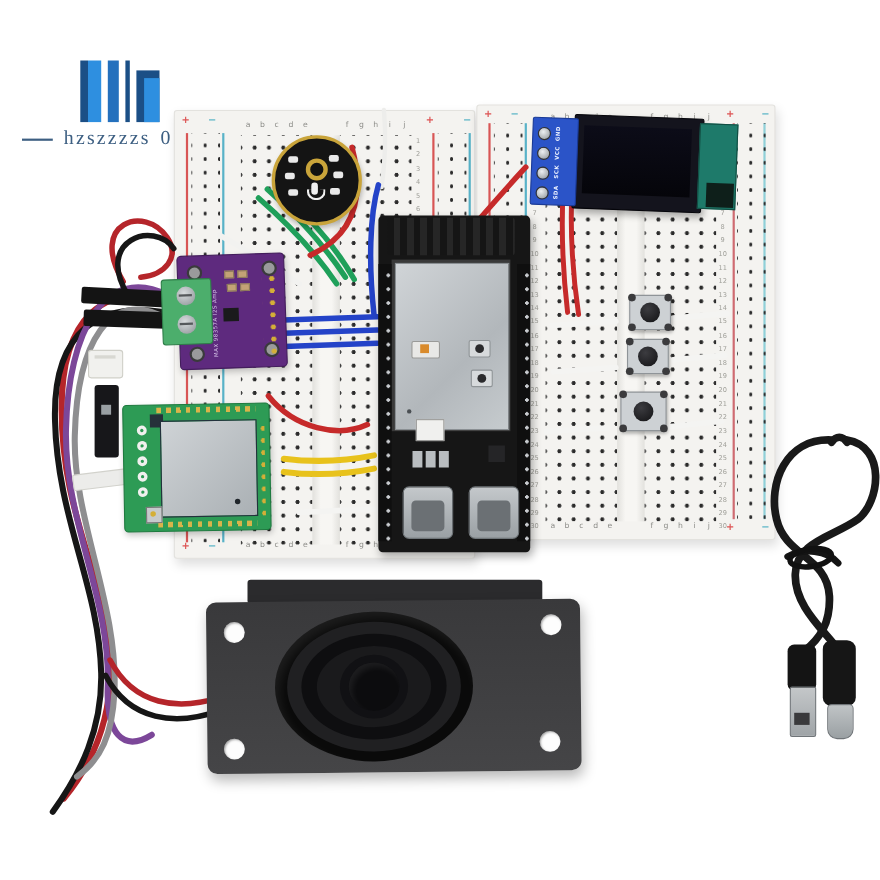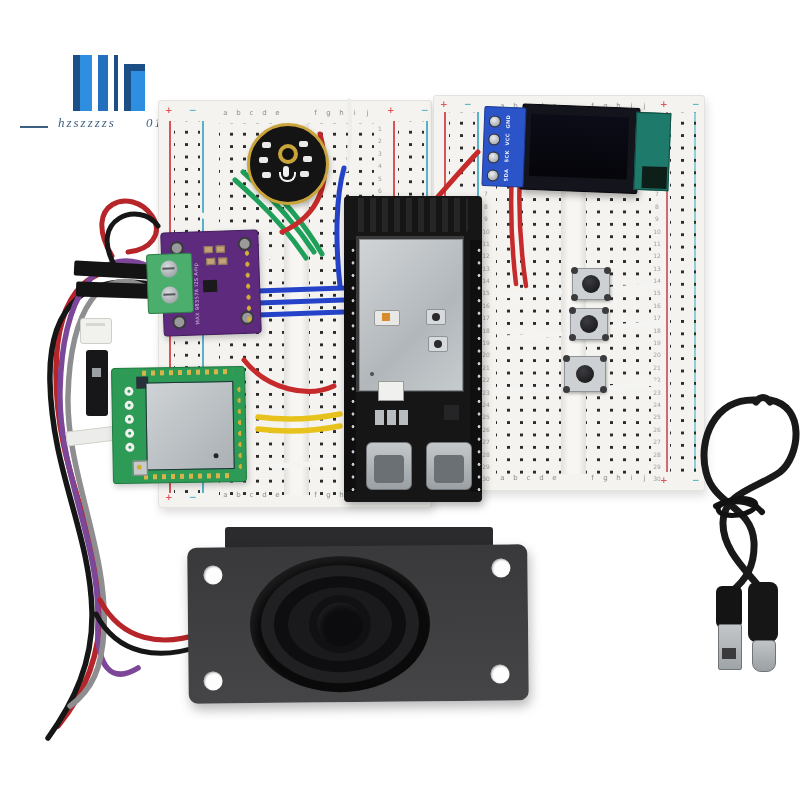--- a/index.html
+++ b/index.html
@@ -2,22 +2,22 @@
 <html><head>
 <meta charset="utf-8">
 <style>
   html,body{margin:0;padding:0;}
   body{width:800px;height:800px;position:relative;background:#ffffff;overflow:hidden;
        font-family:"DejaVu Sans",sans-serif;}
   .abs{position:absolute;}
 
   
   .wm-bar{position:absolute;}
-  .wm-text{position:absolute;font-family:"Liberation Serif",serif;font-style:italic;
-           color:#3d5f82;font-size:13px;letter-spacing:2px;}
+  .wm-text{position:absolute;font-family:"Liberation Serif",serif;
+           color:#3d5f82;font-size:18px;letter-spacing:2px;}
   .wm-line{position:absolute;height:2px;background:#3d5f82;}
 
   
   .bb{position:absolute;background:#f4f3f0;border:1px solid #e3e2de;border-radius:3px;
       box-shadow:2px 5px 10px rgba(0,0,0,.13);}
   .dots{position:absolute;width:65px;height:372px;
         background-image:radial-gradient(circle,#2b2b2b 1.7px,rgba(0,0,0,0) 1.9px);
         background-size:13px 12.4px;background-position:6px 5px;}
   .rdots{position:absolute;width:26px;height:372px;
         background-image:radial-gradient(circle,#2d2d2d 1.5px,rgba(0,0,0,0) 1.7px);

